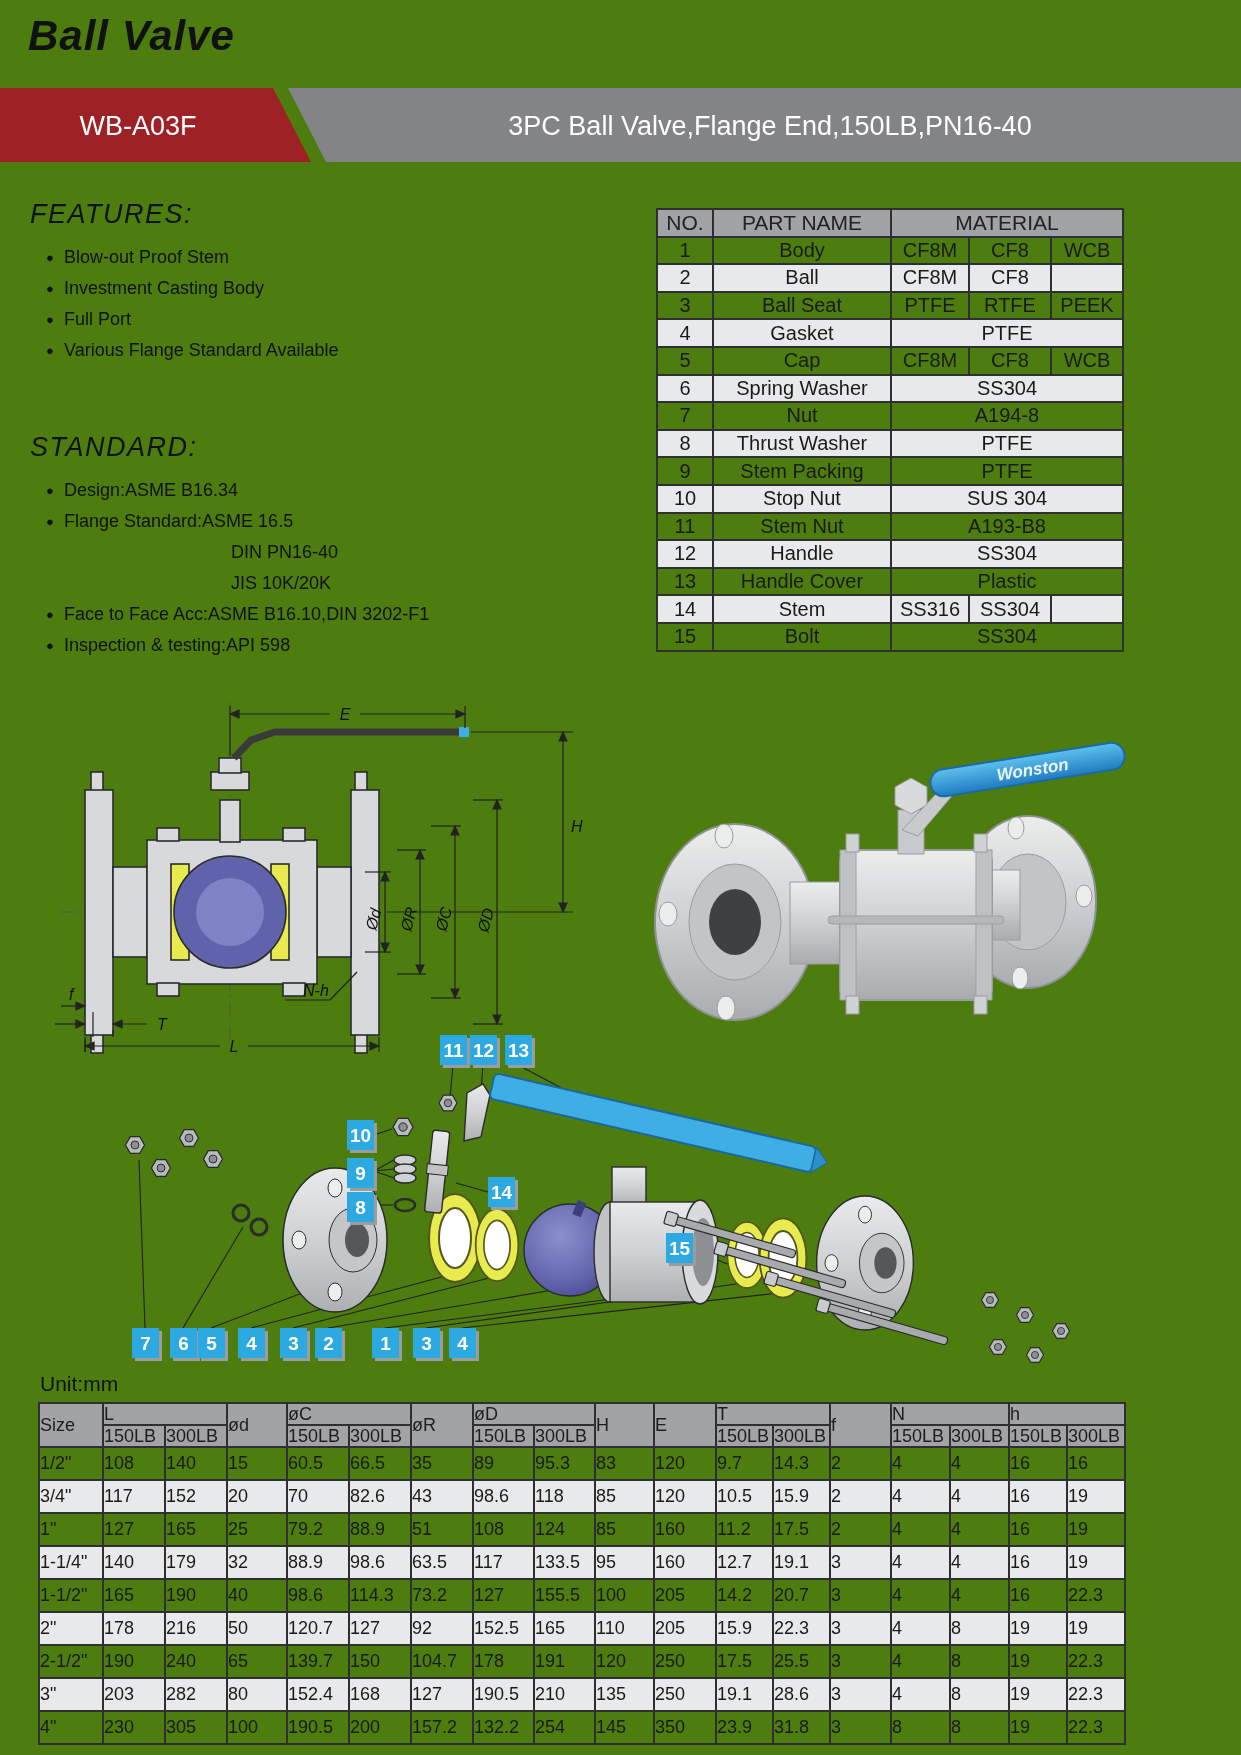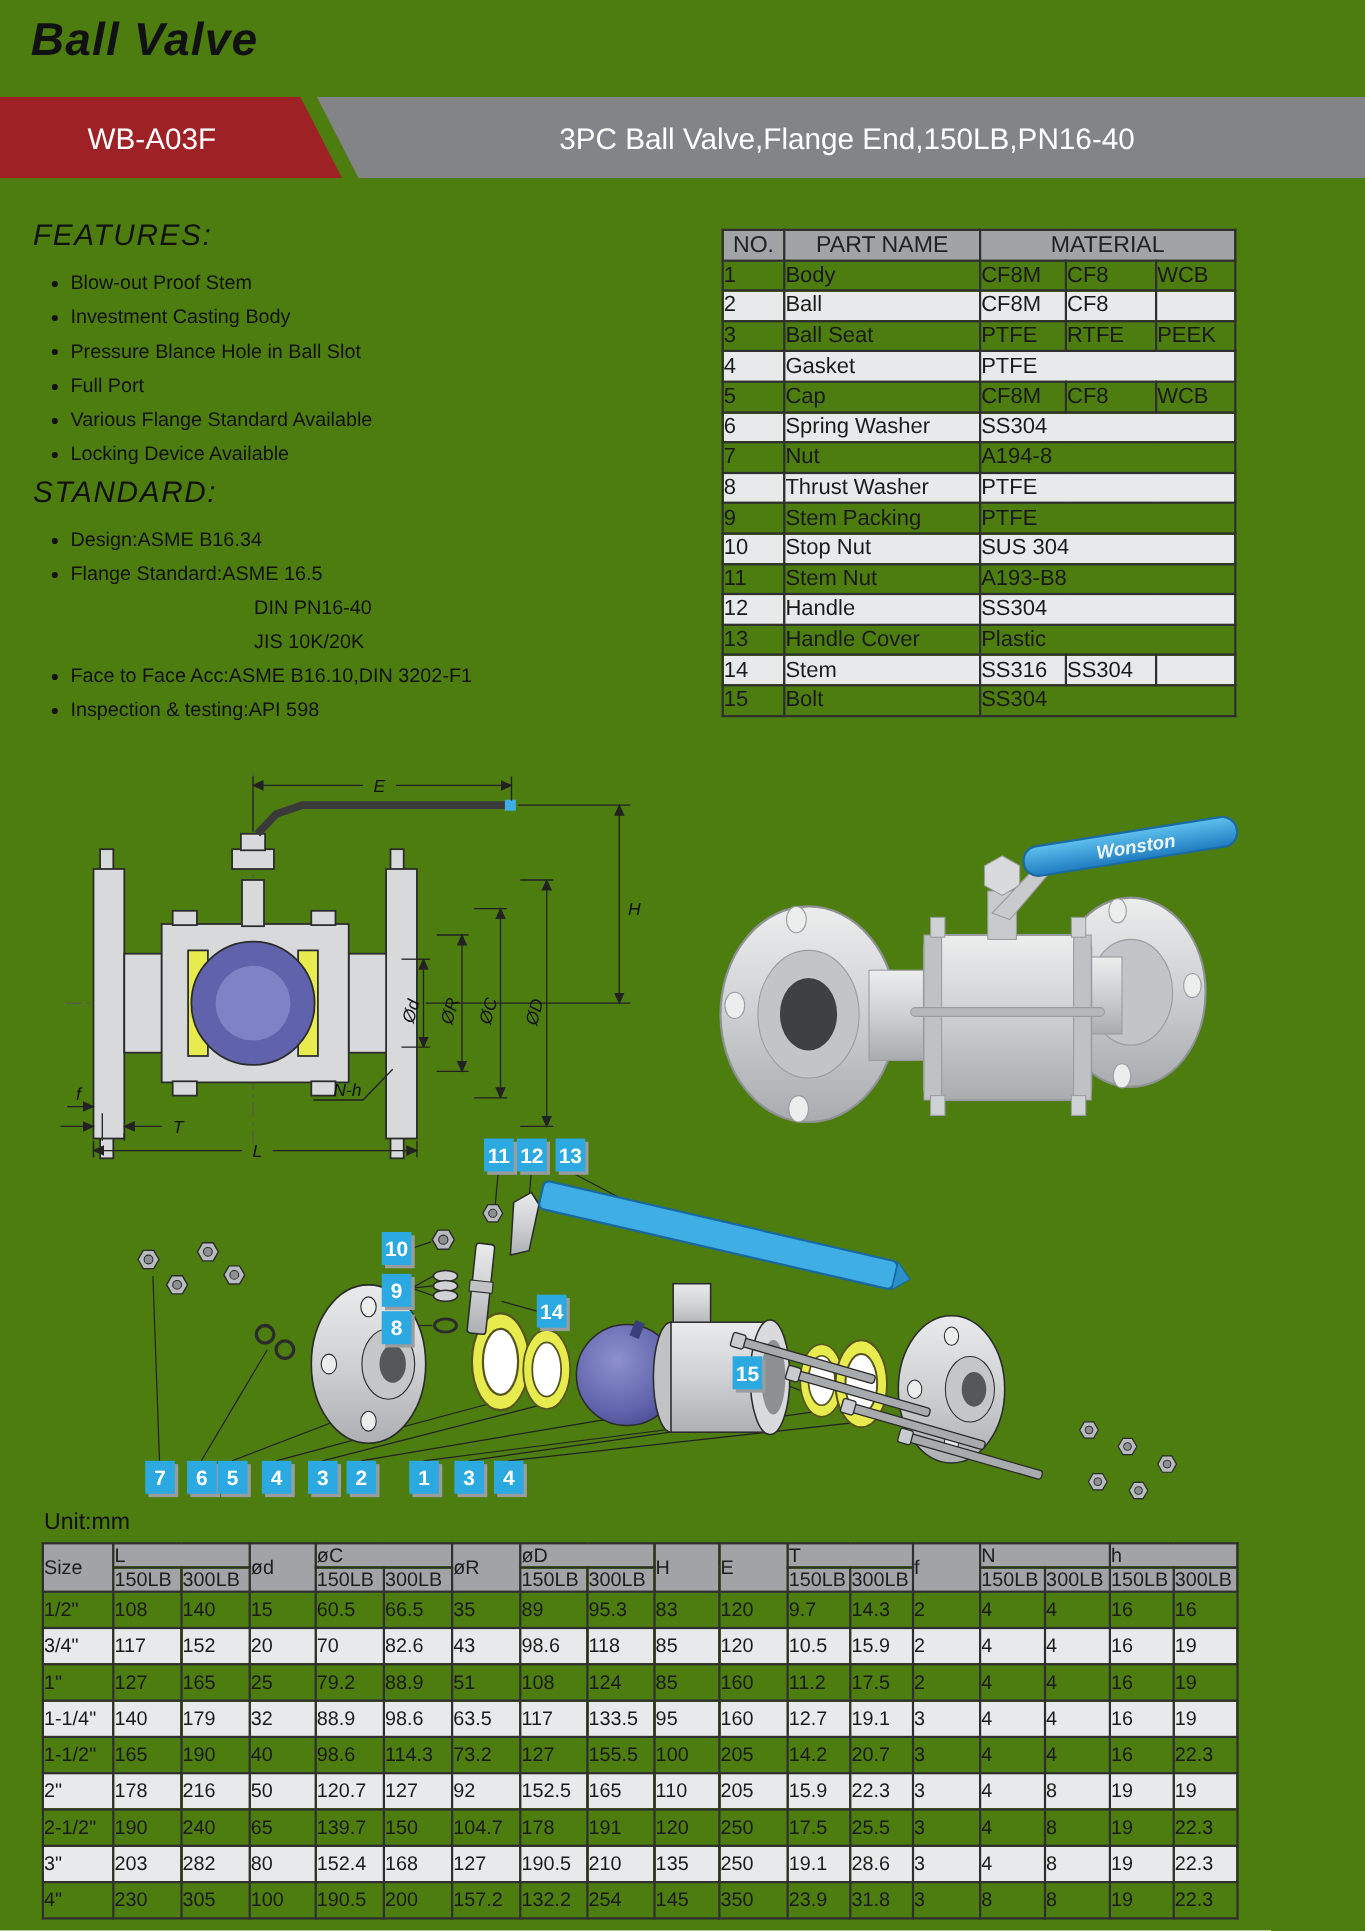--- a/index.html
+++ b/index.html
@@ -14,21 +14,21 @@
 
   
   .section{position:absolute;left:30px;width:620px;}
   .sec-heading{font-size:27px;font-style:italic;letter-spacing:1.5px;color:#111;margin-bottom:12px;}
   .bullet{position:relative;padding-left:34px;font-size:18px;line-height:31px;color:#111;}
   .bullet .first-line::before{content:"●";font-size:13px;position:absolute;left:16px;top:0px;}
   .cont-line{padding-left:167px;}
 
   
   .parts-table{position:absolute;left:656px;top:208px;width:466px;border-collapse:collapse;
-               table-layout:fixed;font-size:20px;}
+               table-layout:fixed;font-size:20px;text-align:center;}
   .parts-table th,.parts-table td{border:2px solid #2f2f2f;padding:0;height:25.6px;line-height:25px;
                overflow:hidden;white-space:nowrap;}
   .parts-table th{background:var(--table-header-gray);font-weight:normal;font-size:21px;color:#222;}
   .parts-table tr.stripe td{background:var(--row-stripe);}
 
   
   .unit-label{position:absolute;left:40px;top:1372px;font-size:21px;color:#111;}
   .dim-table{position:absolute;left:38px;top:1402px;width:1084px;border-collapse:collapse;
              table-layout:fixed;font-size:18px;text-align:left;}
   .dim-table th,.dim-table td{border:2px solid #2f2f2f;padding:0;overflow:hidden;white-space:nowrap;}
@@ -63,30 +63,24 @@
   <div class="section" style="top:186px;margin-top:13px;">
     <div class="sec-heading">FEATURES:</div>
     <div>
         <div class="bullet">
           <div class="first-line">Blow-out Proof Stem</div>
         </div>
         <div class="bullet">
           <div class="first-line">Investment Casting Body</div>
         </div>
         <div class="bullet">
-          <div class="first-line">Pressure Blance Hole in Ball Slot</div>
-        </div>
-        <div class="bullet">
           <div class="first-line">Full Port</div>
         </div>
         <div class="bullet">
           <div class="first-line">Various Flange Standard Available</div>
-        </div>
-        <div class="bullet">
-          <div class="first-line">Locking Device Available</div>
         </div>
       </div>
   </div>
 
   <div class="section" style="top:432px;">
     <div class="sec-heading">STANDARD:</div>
     <div>
         <div class="bullet">
           <div class="first-line">Design:ASME B16.34</div>
         </div>

